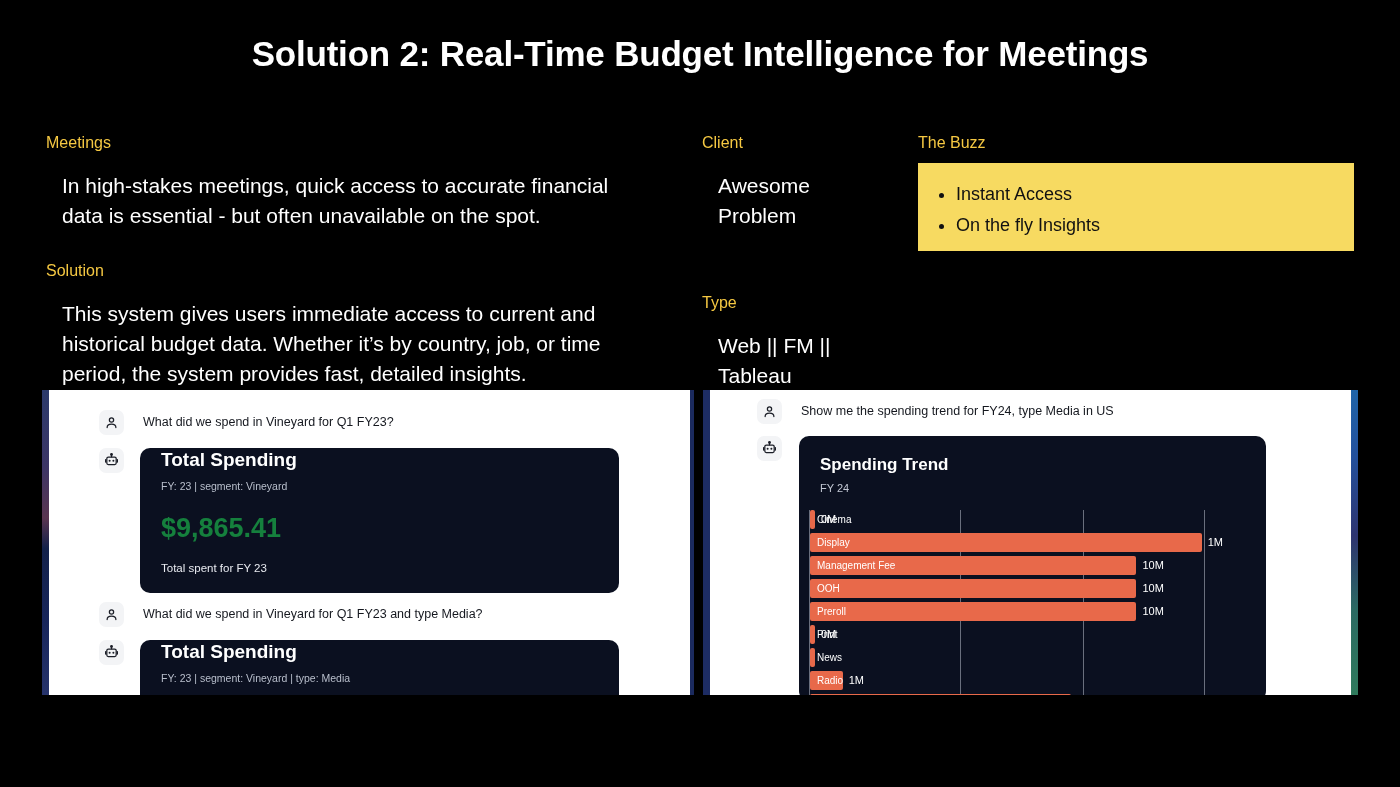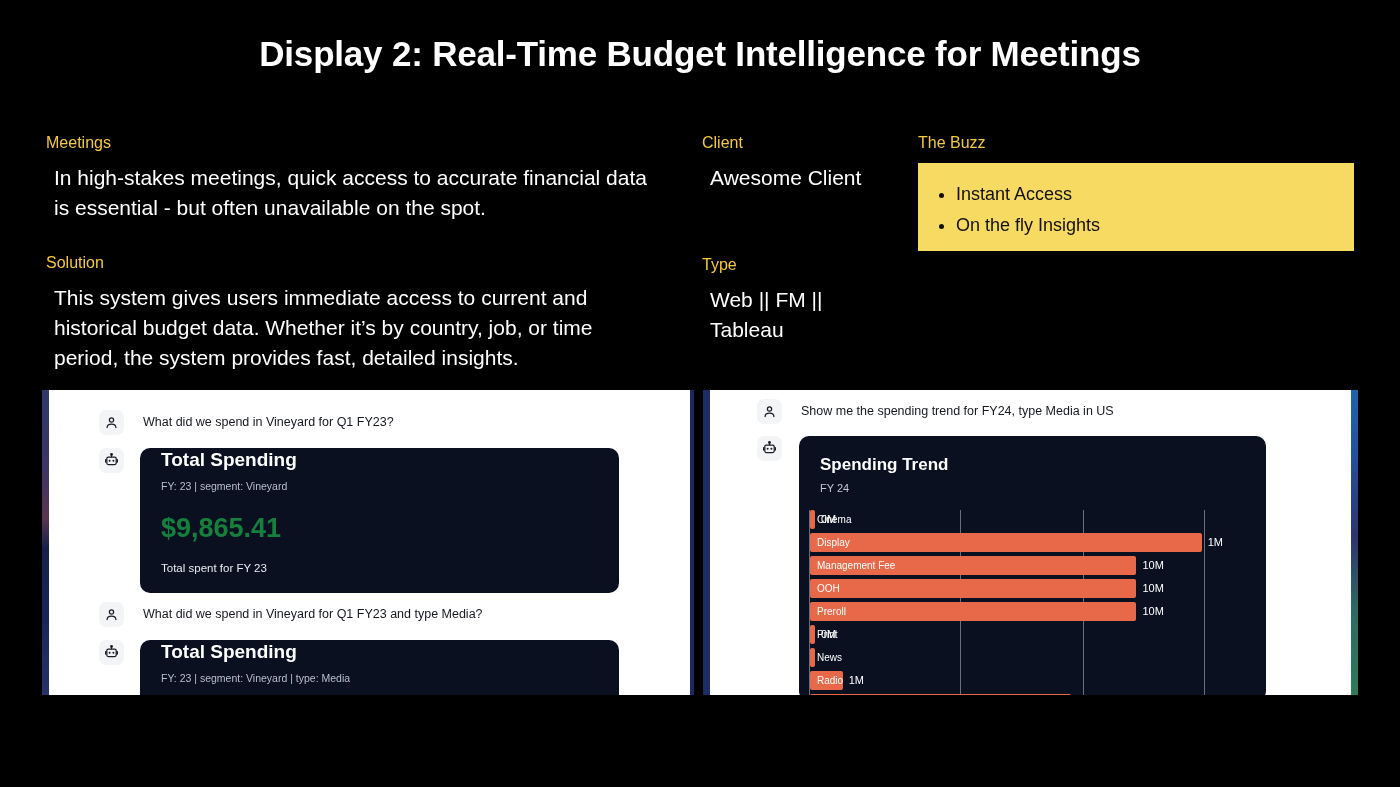--- a/index.html
+++ b/index.html
@@ -52,21 +52,21 @@
   .field-label {
     color: #f5c842;
     font-size: 16px;
     line-height: 24px;
     margin: 0 0 8px 0;
   }
   .field-body {
     color: #ffffff;
     font-size: 21px;
     line-height: 30px;
-    margin: 8px;
+    margin: 16px;
     font-weight: 300;
   }
   .gap-block { margin-top: 28px; }
   .col-mid .field-body { font-size: 21px; }
   .col-mid .gap-block { margin-top: 60px; }
 
   
   .buzz-box {
     background: #f7da61;
     width: 436px;
@@ -257,34 +257,34 @@
     height: 19px;
     line-height: 19px;
     font-size: 11px;
     color: #ffffff;
     white-space: nowrap;
   }
 </style>
 </head>
 <body>
 
-<div class="slide-title">Display 2: Real-Time Budget Intelligence for Meetings</div>
+<div class="slide-title">Solution 2: Real-Time Budget Intelligence for Meetings</div>
 
 <div class="col-left">
   <p class="field-label">Meetings</p>
   <p class="field-body">In high-stakes meetings, quick access to accurate financial data is essential - but often unavailable on the spot.</p>
   <div class="gap-block">
     <p class="field-label">Solution</p>
     <p class="field-body">This system gives users immediate access to current and historical budget data. Whether it’s by country, job, or time period, the system provides fast, detailed insights.</p>
   </div>
 </div>
 
 <div class="col-mid">
   <p class="field-label">Client</p>
-  <p class="field-body">Awesome Client</p>
+  <p class="field-body">Awesome Problem</p>
   <div class="gap-block">
     <p class="field-label">Type</p>
     <p class="field-body">Web || FM || Tableau</p>
   </div>
 </div>
 
 <div class="col-right">
   <p class="field-label">The Buzz</p>
   <div class="buzz-box">
     <ul class="buzz-list">

